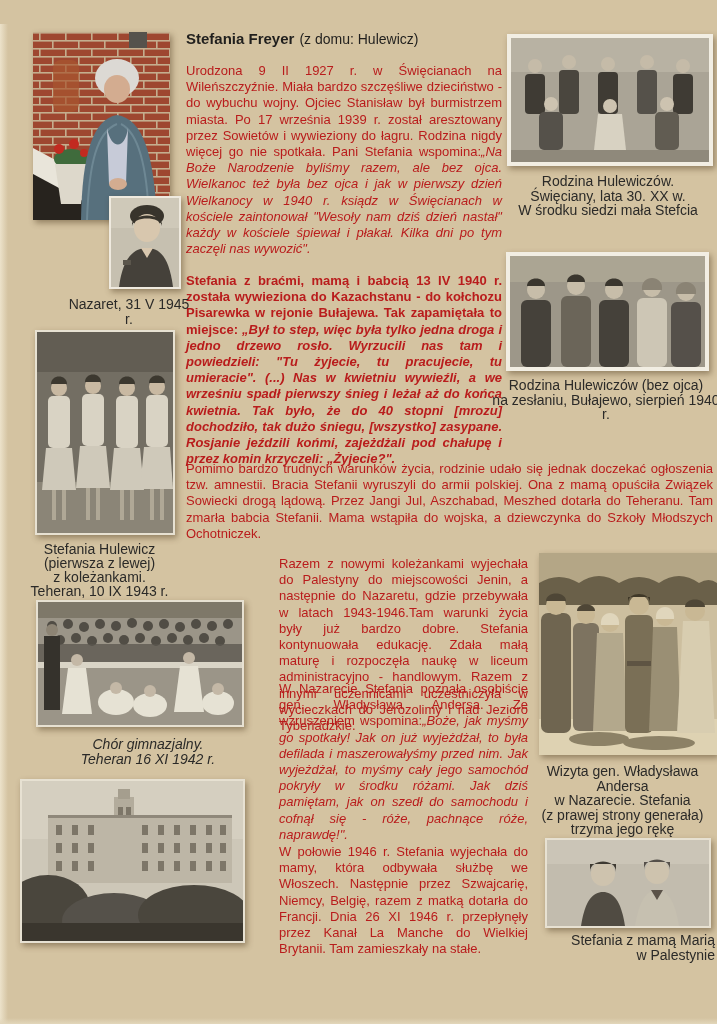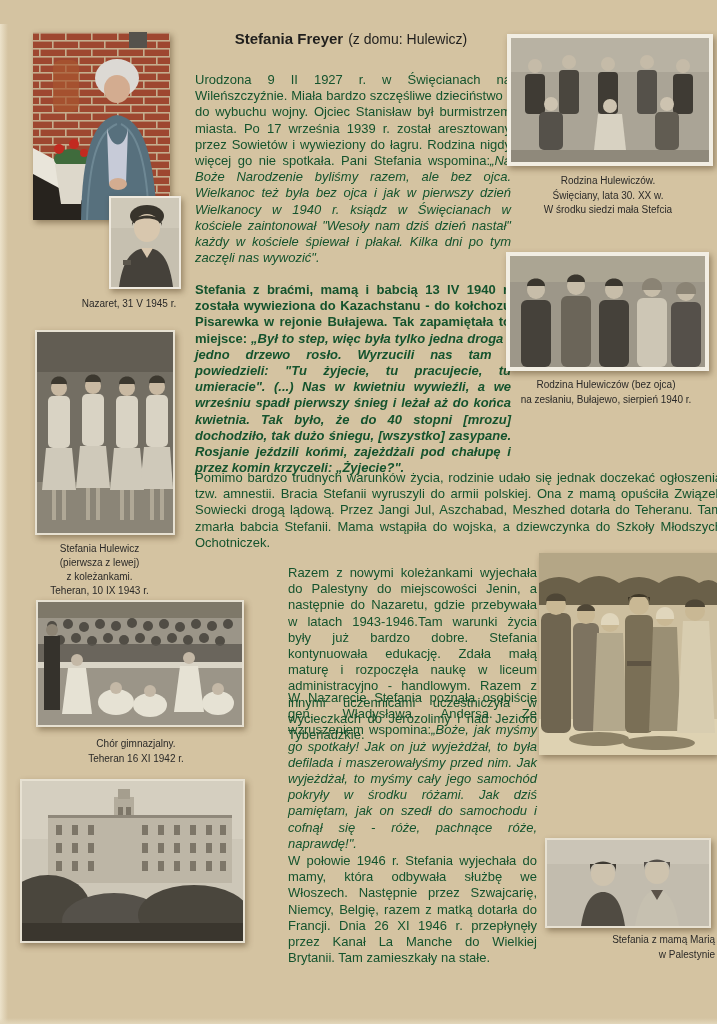--- a/index.html
+++ b/index.html
@@ -7,38 +7,38 @@
     position:relative;width:717px;height:1024px;margin:0 auto;
     background:#d4c3a1;overflow:hidden;
     font-family:"Liberation Sans",sans-serif;color:#2b2a28;
   }
   .edge-left{position:absolute;left:0;top:24px;width:8px;height:1000px;
     background:linear-gradient(to right,#ece2ca,rgba(212,195,161,0));}
   .edge-bottom{position:absolute;left:0;bottom:0;width:100%;height:6px;
     background:linear-gradient(to top,#e2d6ba,rgba(212,195,161,0));}
 
   .title{position:absolute;left:186px;top:30px;width:330px;margin:0;
-    font-size:15px;font-weight:700;color:#201f1d;text-align:center;}
+    font-size:15px;font-weight:700;color:#201f1d;}
   .title .tsub{font-weight:400;font-size:14px;margin-left:5px;}
 
-  .body-text{position:absolute;margin:9px;font-size:13px;line-height:16.2px;
-    text-align:justify;color:#14532d;}
+  .body-text{position:absolute;margin:0;font-size:13px;line-height:16.2px;
+    text-align:justify;color:#b91c1c;}
   .q{font-style:italic;}
   .p1{left:186px;top:63px;width:316px;}
   .p2{left:186px;top:273px;width:316px;font-weight:bold;}
   .p3{left:186px;top:461px;width:527px;}
   .p4{left:279px;top:556px;width:249px;}
   .p5{left:279px;top:681px;width:249px;}
   .p6{left:279px;top:844px;width:249px;}
 
-  .caption{position:absolute;margin:0;font-size:10px;line-height:14.5px;
+  .caption{position:absolute;margin:0;font-size:14px;line-height:14.5px;
     text-align:center;white-space:pre-line;color:#2b2a28;}
   .c-nazaret{left:64px;top:297px;width:130px;}
   .c-teheran{left:17px;top:542px;width:165px;line-height:14px;}
-  .c-choir{left:36px;top:737px;width:200px;}
+  .c-choir{left:48px;top:737px;width:200px;font-style:italic;}
   .c-building{left:22px;top:949px;width:222px;}
   .c-family30{left:498px;top:174px;width:220px;}
   .c-family40{left:492px;top:378px;width:228px;}
   .c-anders{left:528px;top:764px;width:189px;}
   .c-palestine{left:535px;top:933px;width:180px;text-align:right;}
 
   .photo{position:absolute;overflow:hidden;box-sizing:border-box;
     box-shadow:2px 3px 6px rgba(70,50,25,.45);}
   .photo svg{display:block;width:100%;height:100%;}
   .ph-elderly{left:33px;top:32px;width:137px;height:188px;}
@@ -340,20 +340,24 @@
           <path d="M117,66 C115,50 137,50 135,66 Z" fill="#e0d6bc"></path>
         <path d="M114,74 L138,74 L142,178 L110,178 Z" fill="#9a8f74"></path>
         <circle cx="156" cy="58" r="10" fill="#c9b894"></circle>
           <path d="M146,54 C146,44 166,44 166,54 Z" fill="#4e4636"></path>
         <path d="M144,68 L170,68 L176,180 L138,180 Z" fill="#d8cdb0"></path>
       </g>
       <ellipse cx="60" cy="186" rx="30" ry="7" fill="#8c8166"></ellipse>
       <ellipse cx="120" cy="190" rx="36" ry="7" fill="#8c8166"></ellipse>
     </svg>
   </div>
+  <p class="caption c-anders">Wizyta gen. Władysława Andersa
+w Nazarecie. Stefania
+(z prawej strony generała)
+trzyma jego rękę</p>
 
   <div class="photo ph-palestine">
     <svg viewBox="0 0 162 86" preserveAspectRatio="none">
       <rect width="162" height="86" fill="#c2bcae"></rect>
       <rect width="162" height="24" fill="#cbc5b7"></rect>
       <circle cx="56" cy="34" r="12" fill="#cec3ae"></circle>
       <path d="M43,32 C43,18 69,18 69,32 L69,24 L43,24 Z" fill="#3e3a32"></path>
       <path d="M34,86 C38,60 46,52 56,52 C66,52 74,60 78,86 Z" fill="#504b42"></path>
       <circle cx="110" cy="32" r="12" fill="#cec3ae"></circle>
       <path d="M97,30 C97,16 123,16 123,30 L123,22 L97,22 Z" fill="#55504a"></path>

